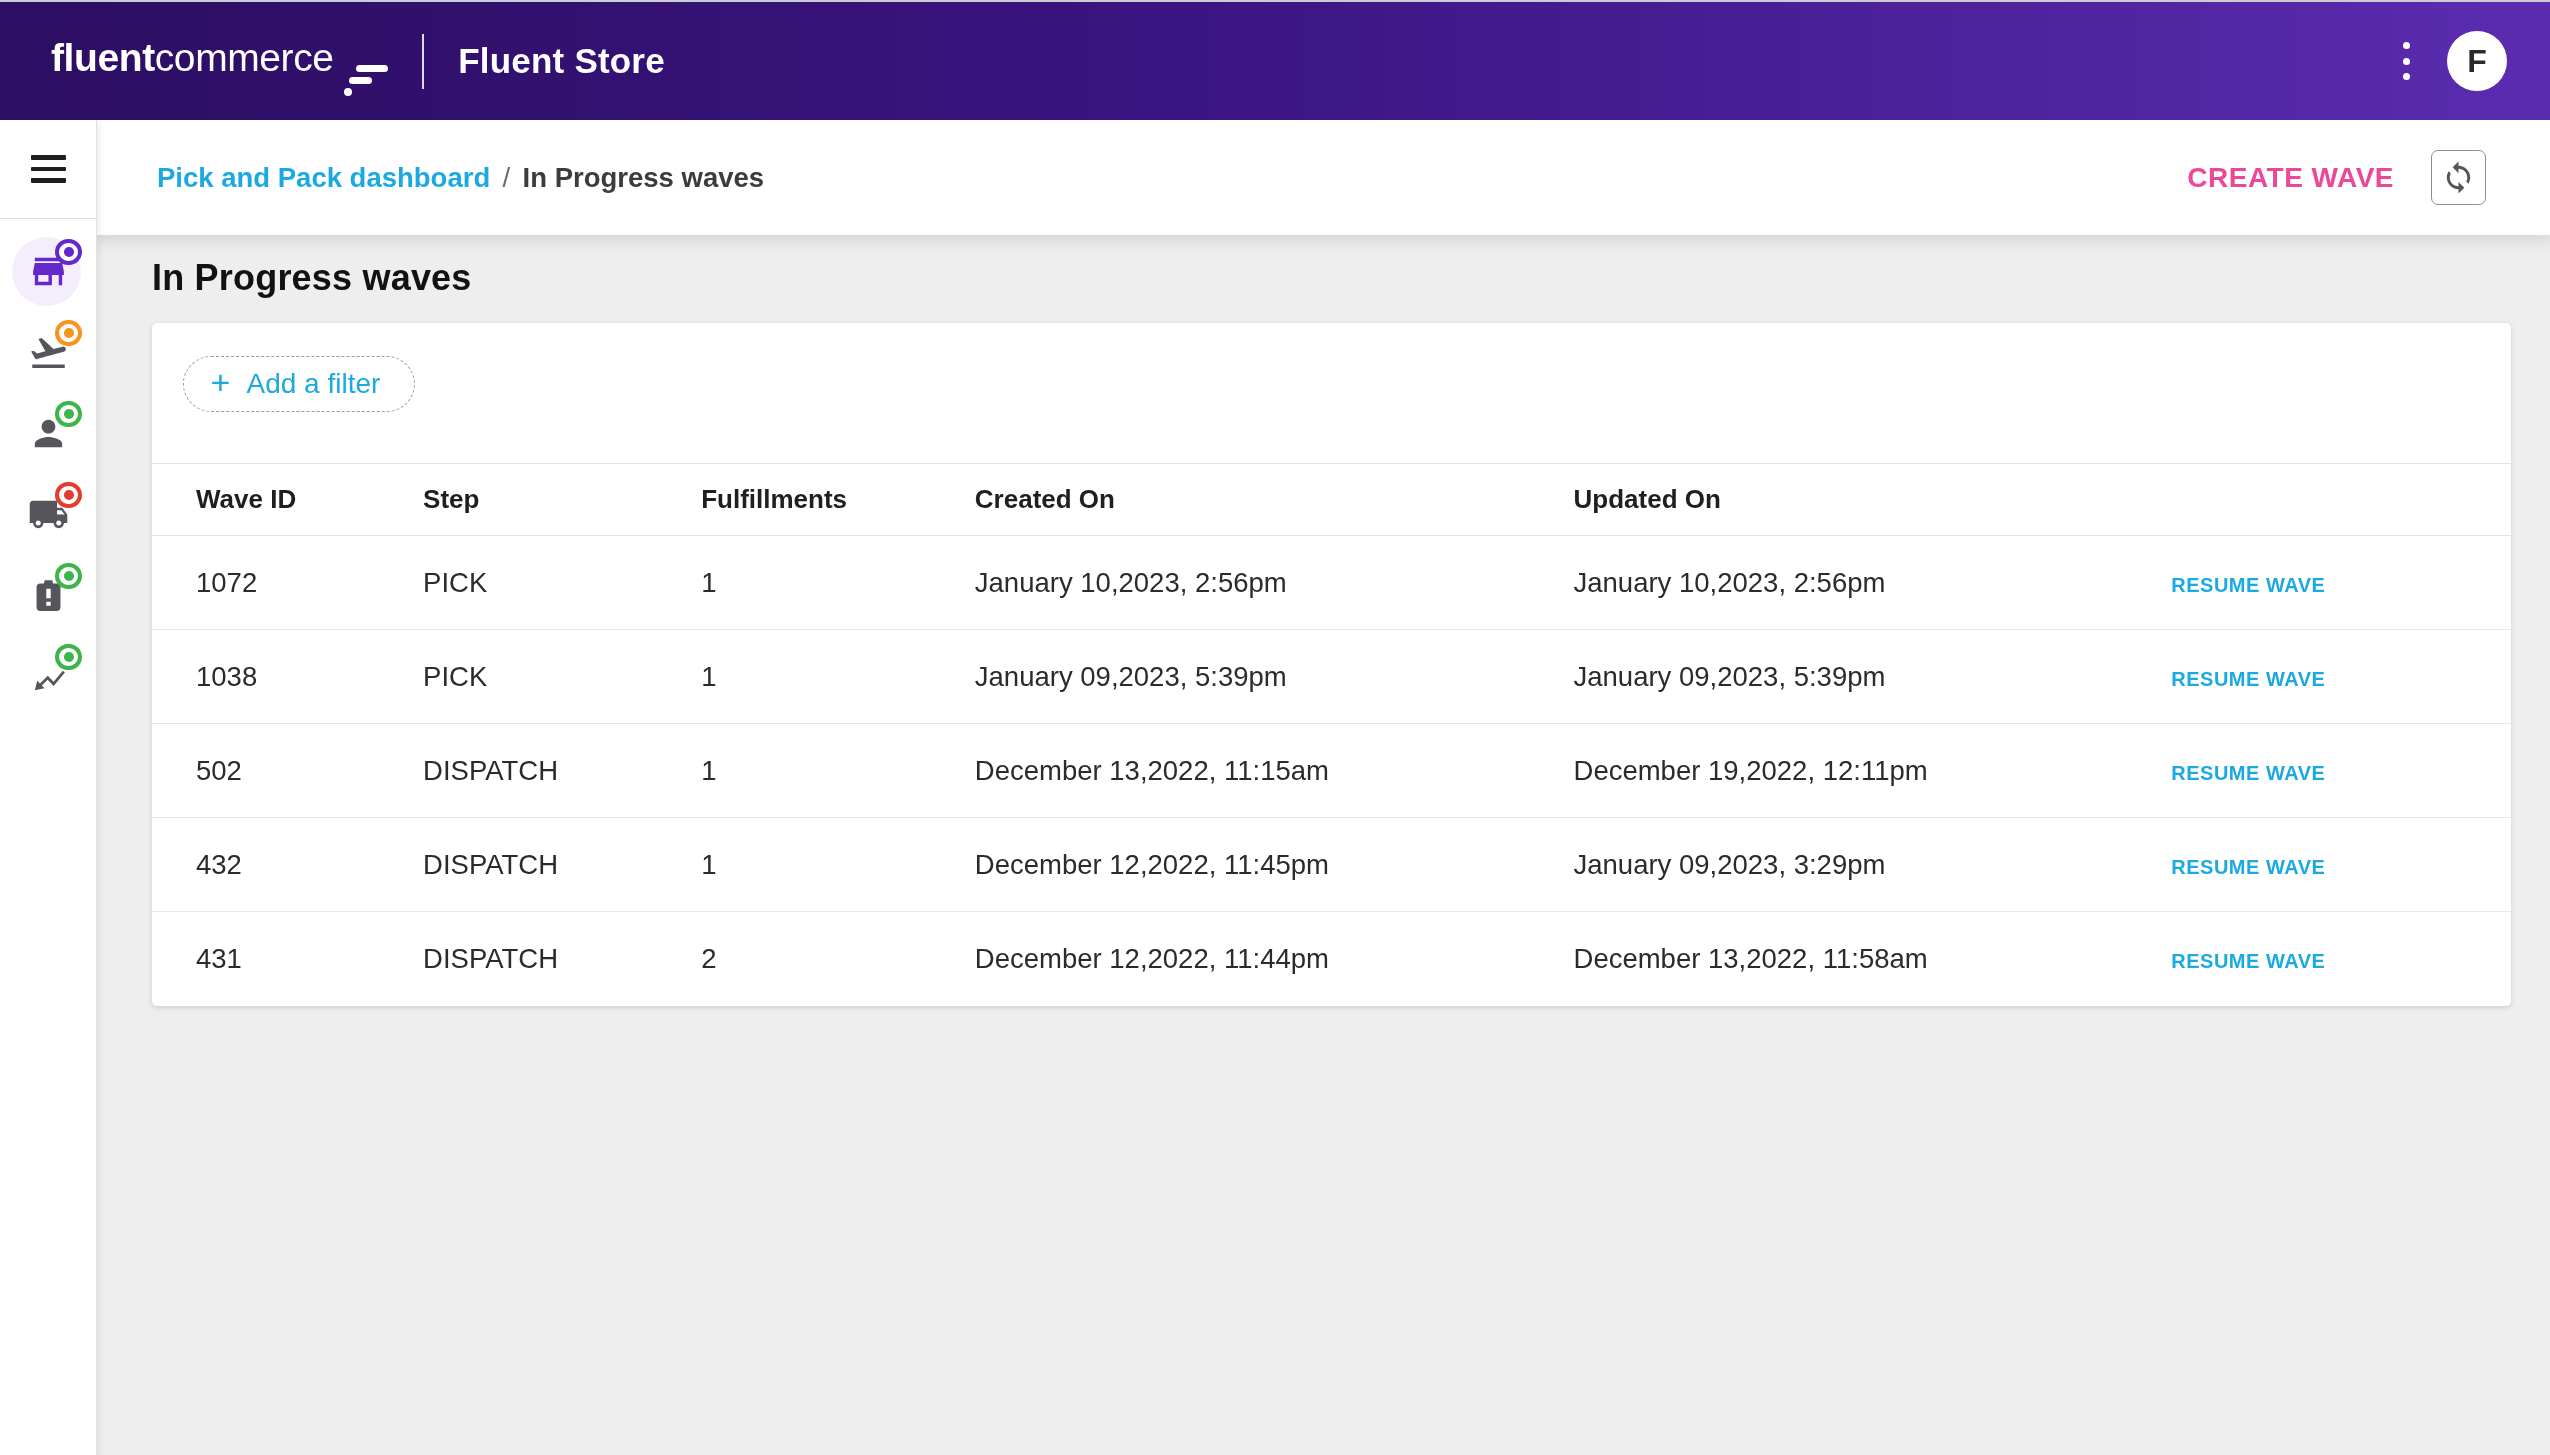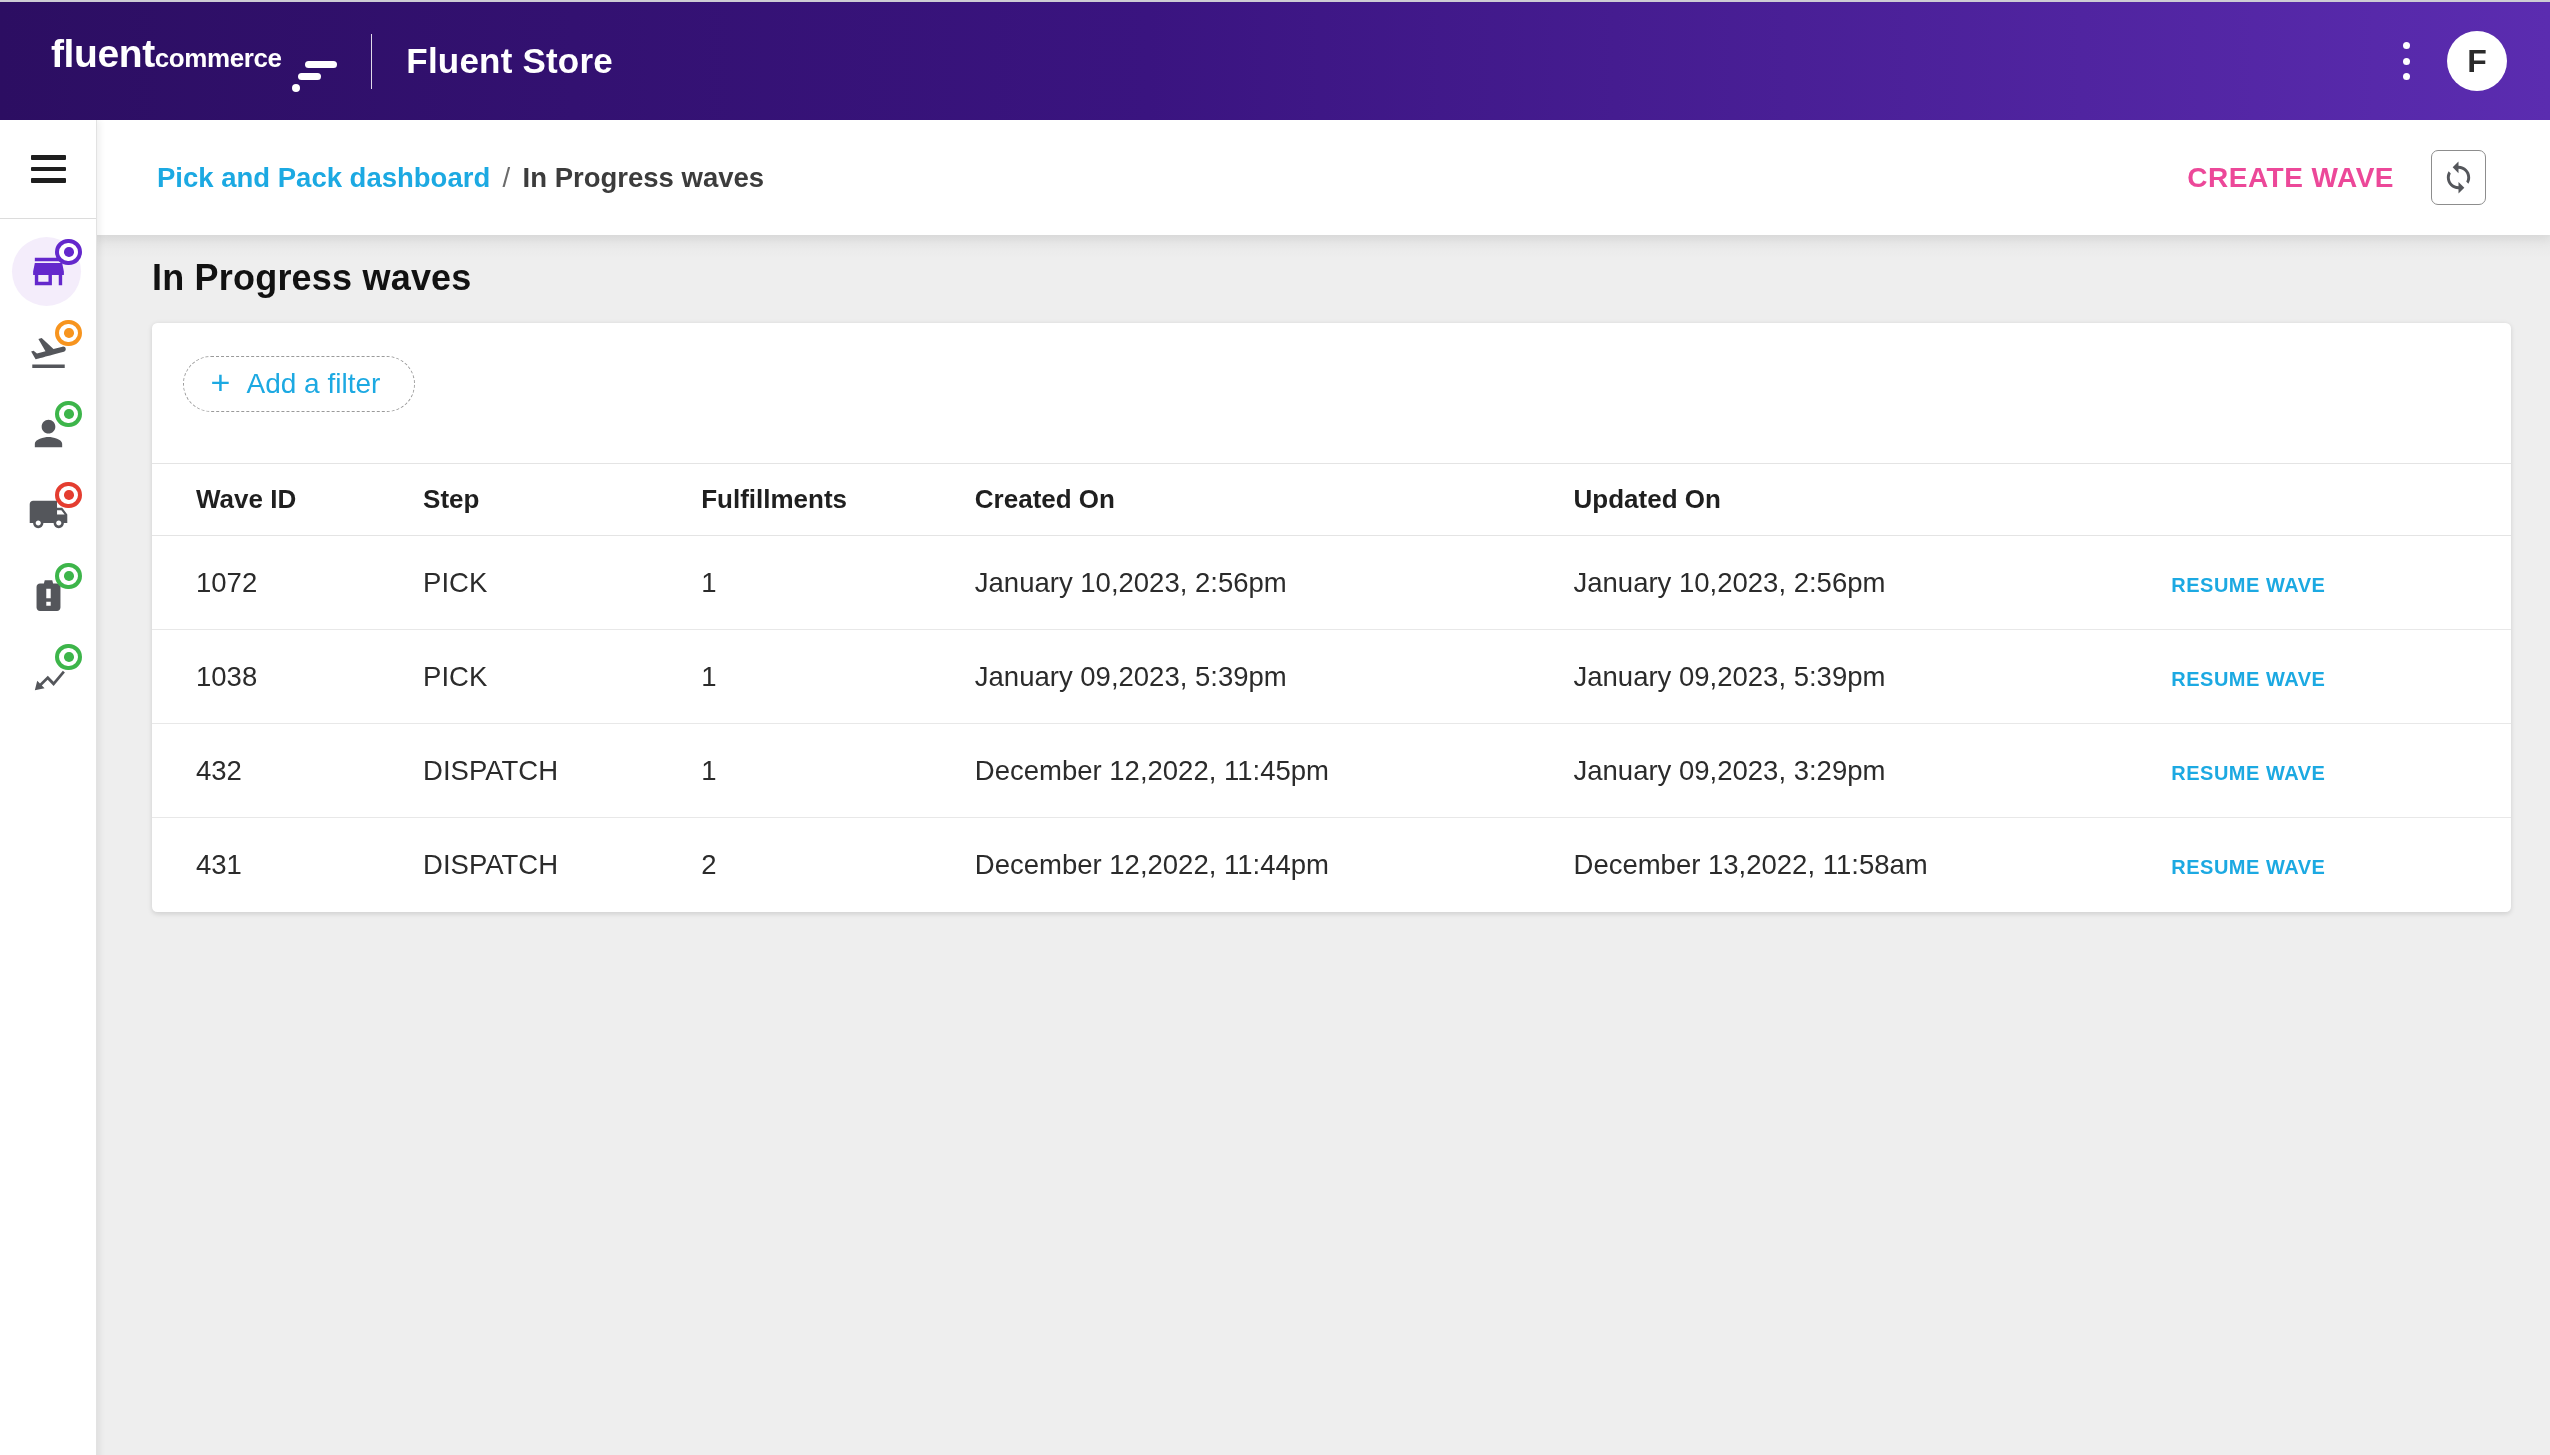--- a/index.html
+++ b/index.html
@@ -17,21 +17,21 @@
     background: linear-gradient(90deg, #2c0e62 0%, #3a1480 45%, #5b2cb0 100%);
     border-top: 2.7px solid #cdccd4;
     display: flex;
     align-items: center;
     padding: 0 43px 0 51px;
     position: relative;
     z-index: 30;
   }
   .brand { display: flex; align-items: baseline; color: #fff; cursor: pointer; }
   .brand-bold { font-size: 39px; font-weight: 700; letter-spacing: -0.4px; }
-  .brand-light { font-size: 26px; font-weight: 700; letter-spacing: -0.4px; margin-top: 8px; }
+  .brand-light { font-size: 39px; font-weight: 400; letter-spacing: -0.4px; margin-top: 8px; }
   .logo-mark { display: inline-flex; flex-direction: column; align-items: flex-start; margin-left: 8.9px; position: relative; top: 1.8px; }
   .logo-mark .bar1 { width: 32px; height: 7px; border-radius: 3.5px; background: #fff; margin-left: 14px; }
   .logo-mark .bar2 { width: 23px; height: 7px; border-radius: 3.5px; background: #fff; margin: 4.4px 0 4.4px 7px; }
   .logo-mark .dot  { width: 8px;  height: 8px; border-radius: 50%; background: #fff; margin-left: 1.8px; }
   .topbar-divider { width: 1.8px; height: 55px; background: rgba(255,255,255,0.85); margin: 0 34px; }
   .app-title { color: #fff; font-size: 35px; font-weight: 600; letter-spacing: 0.2px; }
   .topbar-spacer { flex: 1; }
   .location { color: #fff; font-size: 27.5px; font-weight: 600; letter-spacing: 0.2px; }
   .kebab { display: flex; flex-direction: column; gap: 8.9px; margin: 0 32px 0 35px; padding: 5.3px; cursor: pointer; }
   .kebab i { width: 7px; height: 7px; border-radius: 50%; background: #fff; }
@@ -280,20 +280,28 @@
             </tr>
             <tr>
               <td>1038</td>
               <td>PICK</td>
               <td>1</td>
               <td>January 09,2023, 5:39pm</td>
               <td>January 09,2023, 5:39pm</td>
               <td><button class="resume-link">RESUME WAVE</button></td>
             </tr>
             <tr>
+              <td>502</td>
+              <td>DISPATCH</td>
+              <td>1</td>
+              <td>December 13,2022, 11:15am</td>
+              <td>December 19,2022, 12:11pm</td>
+              <td><button class="resume-link">RESUME WAVE</button></td>
+            </tr>
+            <tr>
               <td>432</td>
               <td>DISPATCH</td>
               <td>1</td>
               <td>December 12,2022, 11:45pm</td>
               <td>January 09,2023, 3:29pm</td>
               <td><button class="resume-link">RESUME WAVE</button></td>
             </tr>
             <tr>
               <td>431</td>
               <td>DISPATCH</td>

